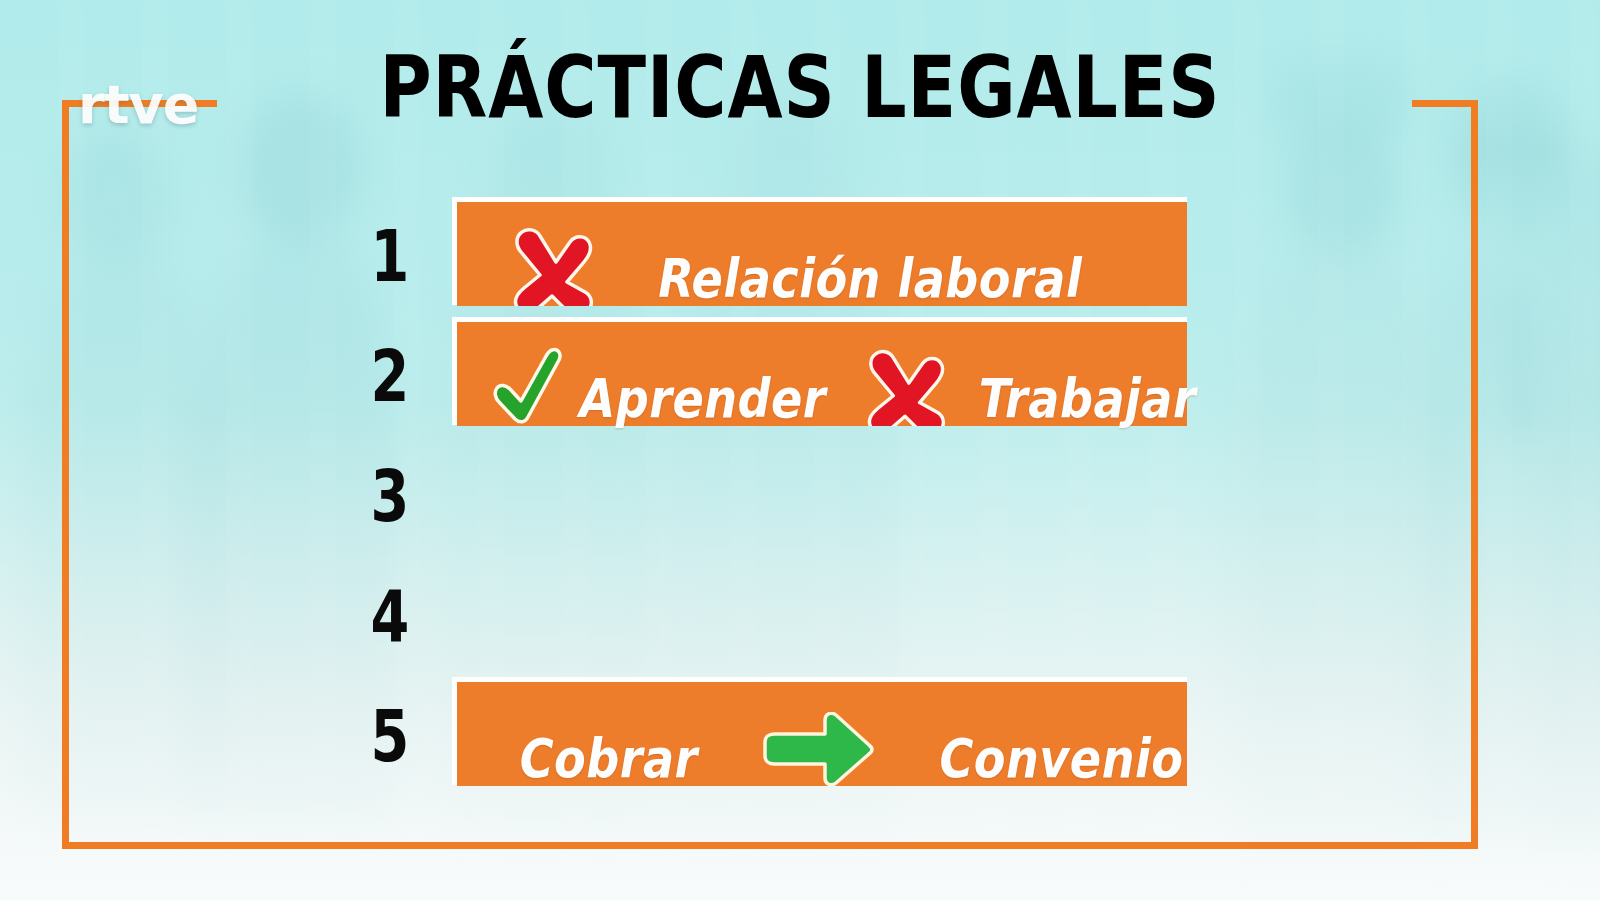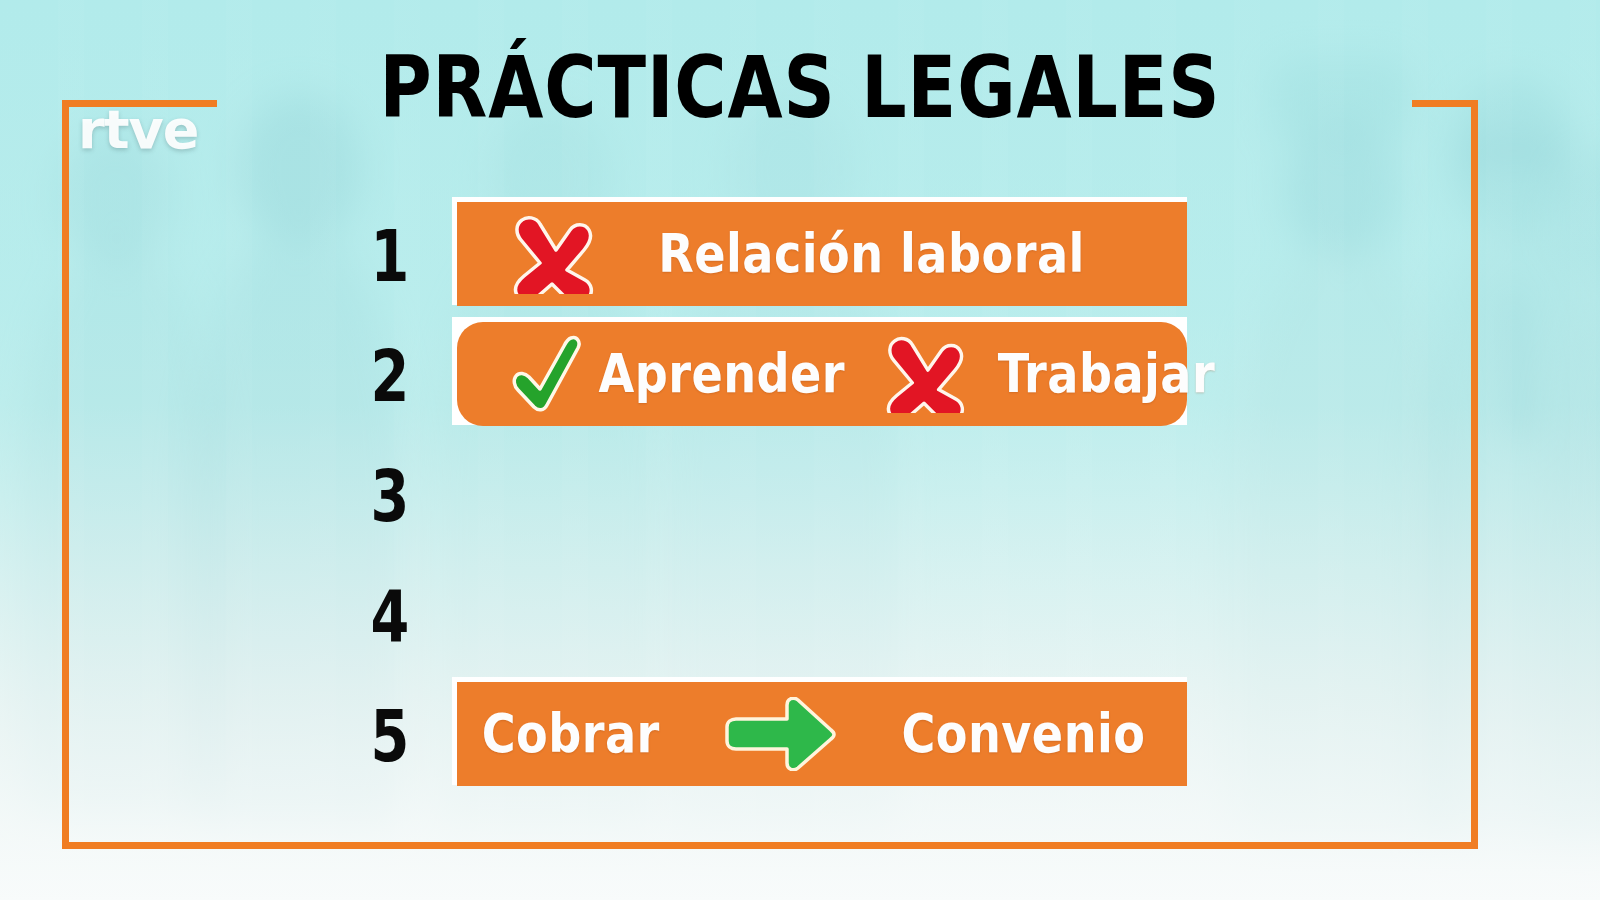--- a/index.html
+++ b/index.html
@@ -48,21 +48,20 @@
   #seg-bottom     { left:62px;   top:842px;  width:1416px;height:7px; }
 
   
   #rtve-logo {
     position:absolute; left:78px; top:78px;
     font-size:54px; font-weight:700; letter-spacing:-1px;
     color:rgba(255,255,255,.93);
     text-shadow:0 2px 4px rgba(60,90,95,.28);
     font-family:"DejaVu Sans", sans-serif;
     line-height:1;
-    margin-top:25px;
   }
 
   
   #title {
     position:absolute; left:0; right:0; top:42px;
     text-align:center;
     font-family:"DejaVu Sans Condensed","Liberation Sans Narrow","Liberation Sans", sans-serif;
     font-weight:800;
     font-size:86px;
     letter-spacing:1px;
@@ -81,54 +80,55 @@
     width:60px; text-align:center;
   }
   .bar-wrap { position:absolute; left:97px; top:6px; width:735px; height:108px; }
   .bar-accent {
     position:absolute; left:-5px; top:-5px; width:735px; height:108px;
     background:#ffffff;
   }
   .bar {
     position:absolute; left:0; top:0; width:730px; height:104px;
     background:#ED7D2B;
-    display:flex; align-items:center;
+    display:flex; align-items:flex-end;
     padding-left:22px;
     gap:0;
+    font-style:italic;
   }
   .bar-label {
     color:#fdfdfd;
     font-family:"DejaVu Sans Condensed","Liberation Sans Narrow","Liberation Sans", sans-serif;
     font-weight:700;
     font-size:54px;
     letter-spacing:.5px;
     transform:scaleX(.95);
     white-space:nowrap;
     line-height:1;
     text-shadow:0 1px 2px rgba(140,60,10,.25);
   }
   .mark { flex:0 0 auto; display:block; }
 
   
   .row1 .bar { justify-content:flex-start; }
   .row1 .mark { margin-left:30px; }
   .row1 .bar-label { margin-left:52px; }
 
-  .row2 .bar { padding-left:53px;border-radius:26px; }
+  .row2 .bar { padding-left:34px; }
   .row2 .bar-label { margin:0 0 0 8px; }
   .row2 .mark-x { margin-left:30px; }
   .row2 .lbl2 { margin-left:26px; }
 
   .row3 .mark { margin-left:42px; }
   .row3 .bar-label { margin-left:62px; }
 
   .row4 .mark { margin-left:42px; }
   .row4 .bar-label { margin-left:62px; }
 
-  .row5 .bar { padding-left:20px; }
+  .row5 .bar { padding-left:58px; }
   .row5 .arrow { margin-left:56px; }
   .row5 .lbl2 { margin-left:58px; }
 </style>
 </head>
 <body>
 
 <div id="bg">
   <div class="bg-base"></div>
 
   <div class="person" style="left:20px;top:120px;width:200px;height:700px;">

